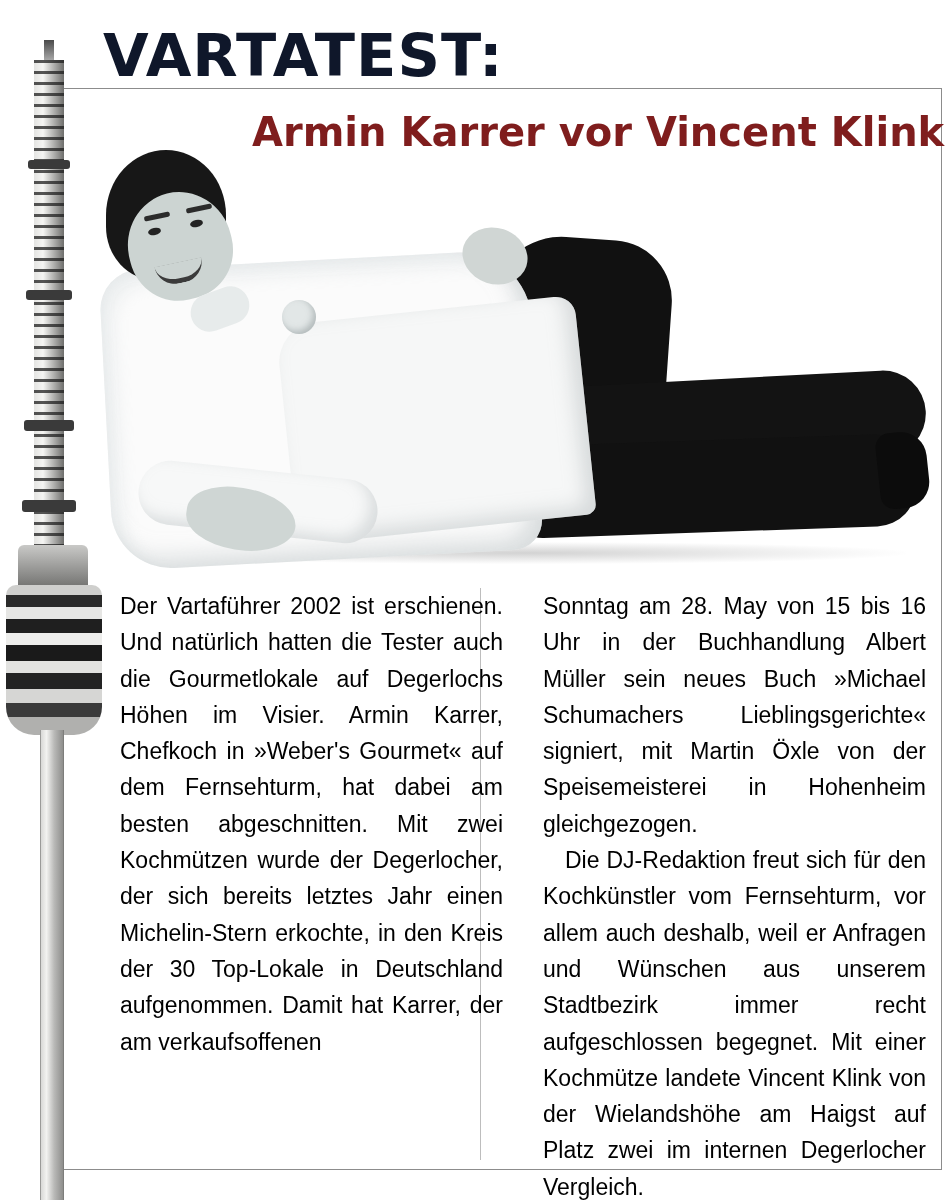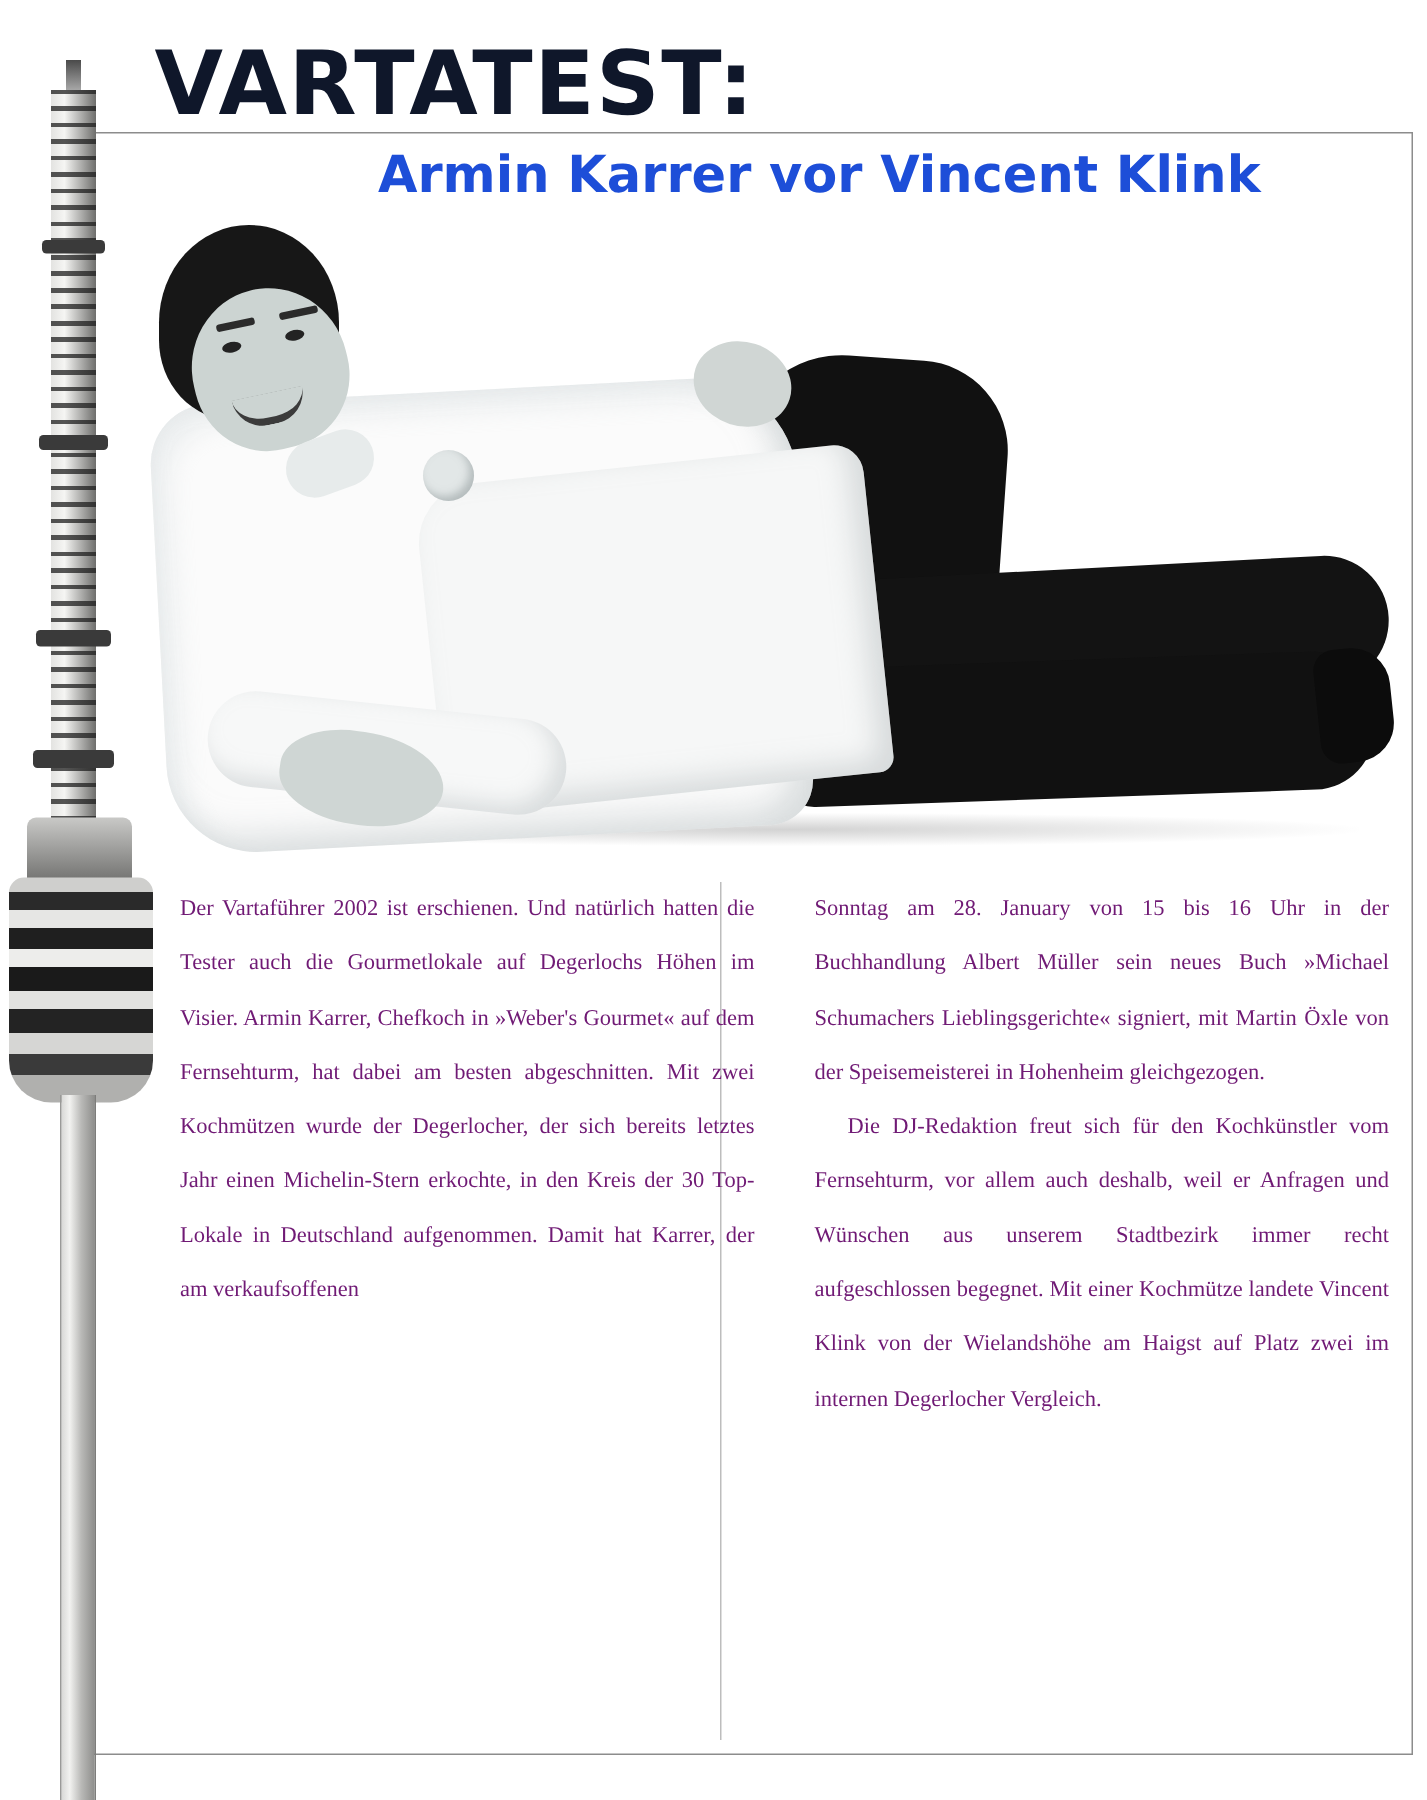--- a/index.html
+++ b/index.html
@@ -37,24 +37,24 @@
     font-weight: bold;
     letter-spacing: 1px;
     color: #0f172a;
     font-family: "DejaVu Sans", sans-serif;
     line-height: 1;
     white-space: nowrap;
   }
   .headline-sub {
     position: absolute;
     left: 252px;
-    top: 100px;
-    font-size: 34px;
+    top: 112px;
+    font-size: 40px;
     font-weight: bold;
-    color: #1d4ed8;
+    color: #7f1d1d;
     font-family: "DejaVu Sans", sans-serif;
     line-height: 1;
     white-space: nowrap;
   }
 
   
   .tower {
     position: absolute;
     left: 0px;
     top: 40px;
@@ -293,24 +293,24 @@
     top: 588px;
     width: 806px;
     display: flex;
     gap: 40px;
   }
   .col {
     width: 383px;
   }
   .col p {
     margin: 0;
-    font-family: Liberation Serif, serif;
-    font-size: 15px;
+    font-family: Liberation Sans, sans-serif;
+    font-size: 23px;
     line-height: 36.3px;
-    color: #701a75;
+    color: #000000;
     text-align: justify;
     text-justify: inter-word;
     -webkit-hyphens: manual;
     hyphens: manual;
   }
   .col p.indent {
     text-indent: 22px;
   }
   .col-divider {
     position: absolute;
@@ -369,19 +369,19 @@
     <div class="ph-knot"></div>
   </div>
 
   <div class="col-divider"></div>
 
   <div class="columns">
     <div class="col">
       <p>Der Vartaführer 2002 ist erschienen. Und natürlich hatten die Tester auch die Gourmetlokale auf Degerlochs Höhen im Visier. Armin Karrer, Chefkoch in »Weber's Gourmet« auf dem Fernsehturm, hat dabei am besten abgeschnitten. Mit zwei Kochmützen wurde der Degerlocher, der sich bereits letztes Jahr einen Michelin-Stern erkochte, in den Kreis der 30 Top-Lokale in Deutschland aufgenommen. Damit hat Karrer, der am verkaufsoffenen</p>
     </div>
     <div class="col">
-      <p>Sonntag am 28. January von 15 bis 16 Uhr in der Buchhandlung Albert Müller sein neues Buch »Michael Schumachers Lieblingsgerichte« signiert, mit Martin Öxle von der Speisemeisterei in Hohenheim gleichgezogen.</p>
+      <p>Sonntag am 28. May von 15 bis 16 Uhr in der Buchhandlung Albert Müller sein neues Buch »Michael Schumachers Lieblingsgerichte« signiert, mit Martin Öxle von der Speisemeisterei in Hohenheim gleichgezogen.</p>
       <p class="indent">Die DJ-Redaktion freut sich für den Kochkünstler vom Fernsehturm, vor allem auch deshalb, weil er Anfragen und Wünschen aus unserem Stadtbezirk immer recht aufgeschlossen begegnet. Mit einer Kochmütze landete Vincent Klink von der Wielandshöhe am Haigst auf Platz zwei im internen Degerlocher Vergleich.</p>
 
     </div>
   </div>
 
 </div>
 
 </body></html>

